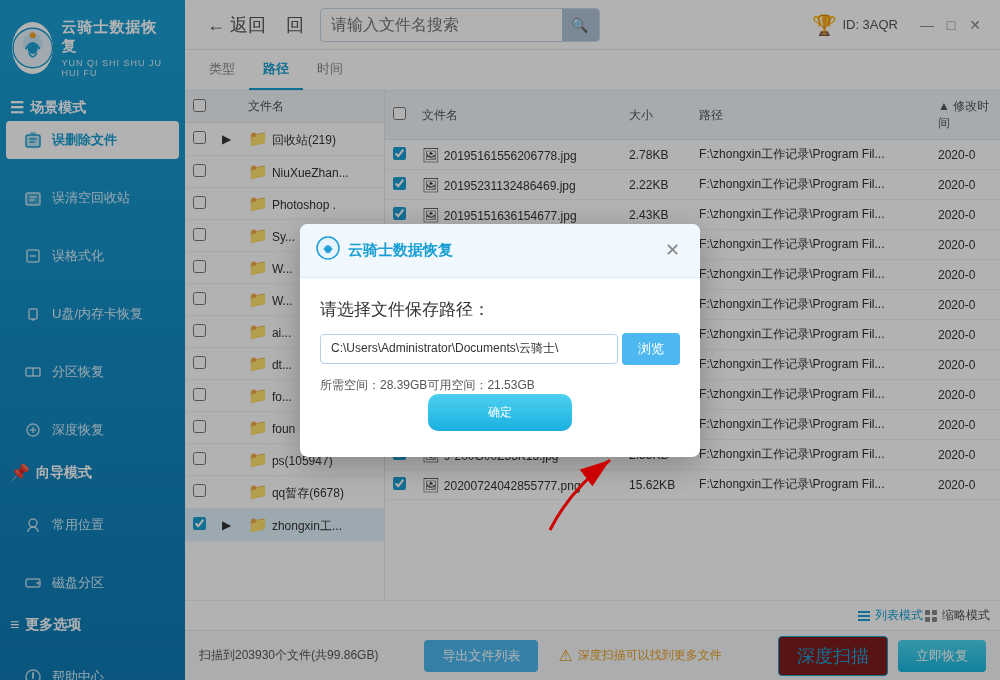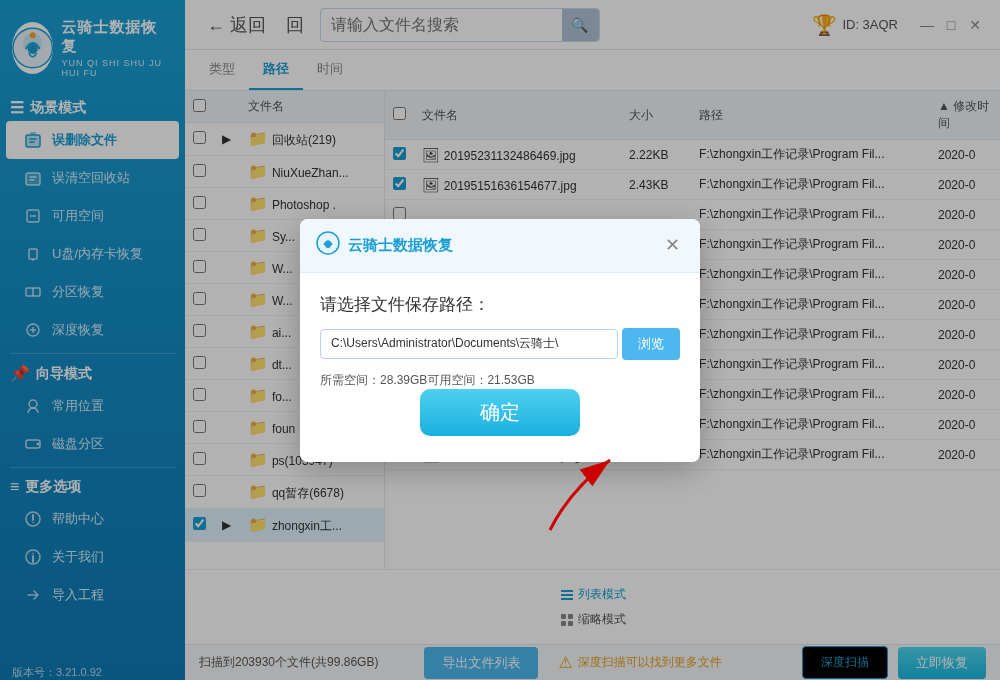--- a/index.html
+++ b/index.html
@@ -38,20 +38,21 @@
       padding: 6px 12px 4px 10px;
       color: #fff; font-size: 14px; font-weight: bold;
     }
     .sidebar-section-header .icon { font-size: 16px; }
 
     .sidebar-item {
       display: flex; align-items: center; gap: 8px;
       padding: 8px 12px 8px 22px;
       color: #d8f0fb; font-size: 13px; cursor: pointer;
       transition: background 0.15s;
+      margin-top: 20px;
     }
     .sidebar-item.active {
       background: #fff;
       color: #1a9fd4;
       border-radius: 4px;
       margin: 0 6px;
       padding-left: 16px;
       font-weight: bold;
     }
     .sidebar-item .item-icon { width: 22px; height: 22px; display: flex; align-items: center; justify-content: center; }
@@ -141,52 +142,51 @@
     }
     .file-table tr.selected td { background: #e0f2fd; }
 
     .folder-icon { color: #f5a623; font-size: 16px; margin-right: 4px; }
     .check-col { width: 26px; text-align: center; }
 
     .file-icon-img { font-size: 14px; margin-right: 4px; }
 
     
     .bottombar {
-      height: 36px; background: #f5f8fb;
+      height: 50px; background: #f5f8fb;
       display: flex; align-items: center;
       padding: 0 14px; border-top: 1px solid #e0e8f0;
       gap: 10px;
     }
     .scan-info { font-size: 12px; color: #555; }
     .export-btn {
       background: #4db8f0; color: #fff; border: none;
       padding: 7px 18px; border-radius: 4px; font-size: 13px; cursor: pointer; margin-left: 36px;
     }
     .deep-scan-hint {
       display: flex; align-items: center; gap: 5px;
       font-size: 12px; color: #e8a020; margin-left: 10px;
     }
     .hint-icon { font-size: 16px; }
     .spacer { flex: 1; }
     .deep-scan-btn {
-      background: #000000; color: #1a9fd4; border: 1px solid #1a9fd4;
-      padding: 7px 18px; border-radius: 4px; font-size: 12px; cursor: pointer;
+      background: #7f1d1d; color: #1a9fd4; border: 1px solid #1a9fd4;
+      padding: 7px 18px; border-radius: 4px; font-size: 18px; cursor: pointer;
     }
     .restore-btn {
       background: linear-gradient(180deg, #4dd8f0, #1ab8e0);
       color: #fff; border: none;
       padding: 7px 18px; border-radius: 4px; font-size: 13px; cursor: pointer;
     }
 
     
     .view-toggle {
-      display: flex; align-items: center; gap: 8px; padding: 16px 10px;
+      display: flex; align-items: center; padding: 6px 10px;
       background: #fff; border-top: 1px solid #e8f0f8;
       justify-content: flex-end;
-      flex-direction: column;
     }
     .view-option { display: flex; align-items: center; gap: 3px; font-size: 12px; color: #555; cursor: pointer; }
     .view-option.active { color: #1a9fd4; }
 
     
     .modal-overlay {
       position: fixed; top: 0; left: 0; right: 0; bottom: 0;
       background: rgba(0,0,0,0.3);
       display: flex; align-items: center; justify-content: center;
       z-index: 100;
@@ -219,21 +219,21 @@
       background: #4db8f0; color: #fff; border: none;
       padding: 7px 16px; border-radius: 4px; font-size: 13px; cursor: pointer;
     }
     .modal-space-row {
       display: flex; justify-content: flex-start; font-size: 12px; color: #555; margin-bottom: 0;
     }
     .modal-confirm-btn {
       display: block; margin: 0 auto 16px auto;
       background: linear-gradient(180deg, #4dd0f0, #1ab0e0);
       color: #fff; border: none; padding: 10px 60px;
-      border-radius: 10px; font-size: 20px; cursor: pointer;
+      border-radius: 10px; font-size: 12px; cursor: pointer;
     }
 
     
     .version-text {
       font-size: 11px; color: rgba(255,255,255,0.7); padding: 8px 12px 0 12px;
       margin-top: auto;
     }
 
     
     .file-table-wrapper::-webkit-scrollbar { width: 6px; }
@@ -291,21 +291,21 @@
     <span>误清空回收站</span>
   </div>
 
   <div class="sidebar-item">
     <div class="item-icon">
       <svg width="20" height="20" viewBox="0 0 20 20">
           <rect x="4" y="4" width="12" height="12" rx="2" stroke="rgba(255,255,255,0.7)" stroke-width="1.5" fill="none"></rect>
           <path d="M7 10h6" stroke="rgba(255,255,255,0.7)" stroke-width="1.5"></path>
         </svg>
     </div>
-    <span>可用空间</span>
+    <span>误格式化</span>
   </div>
 
   <div class="sidebar-item">
     <div class="item-icon">
       <svg width="20" height="20" viewBox="0 0 20 20">
           <rect x="6" y="5" width="8" height="10" rx="1" stroke="rgba(255,255,255,0.7)" stroke-width="1.5" fill="none"></rect>
           <path d="M10 15v2" stroke="rgba(255,255,255,0.7)" stroke-width="1.5"></path>
         </svg>
     </div>
     <span>U盘/内存卡恢复</span>
@@ -516,20 +516,27 @@
         <thead>
           <tr>
             <th style="width:26px"><input type="checkbox" style=""></th>
             <th>文件名</th>
             <th style="width:70px">大小</th>
             <th style="max-width:180px">路径</th>
             <th style="width:70px">▲ 修改时间</th>
           </tr>
         </thead>
         <tbody>
+          <tr>
+            <td class="check-col"><input type="checkbox" checked="" style=""></td>
+            <td><span class="file-icon-img">🖼</span>20195161556206778.jpg</td>
+            <td>2.78KB</td>
+            <td style="max-width:180px; overflow:hidden; text-overflow:ellipsis">F:\zhongxin工作记录\Program Fil...</td>
+            <td>2020-0</td>
+          </tr>
           <tr>
             <td class="check-col"><input type="checkbox" checked="" style=""></td>
             <td><span class="file-icon-img">🖼</span>20195231132486469.jpg</td>
             <td>2.22KB</td>
             <td style="max-width:180px; overflow:hidden; text-overflow:ellipsis">F:\zhongxin工作记录\Program Fil...</td>
             <td>2020-0</td>
           </tr>
           <tr>
             <td class="check-col"><input type="checkbox" checked="" style=""></td>
             <td><span class="file-icon-img">🖼</span>20195151636154677.jpg</td>

